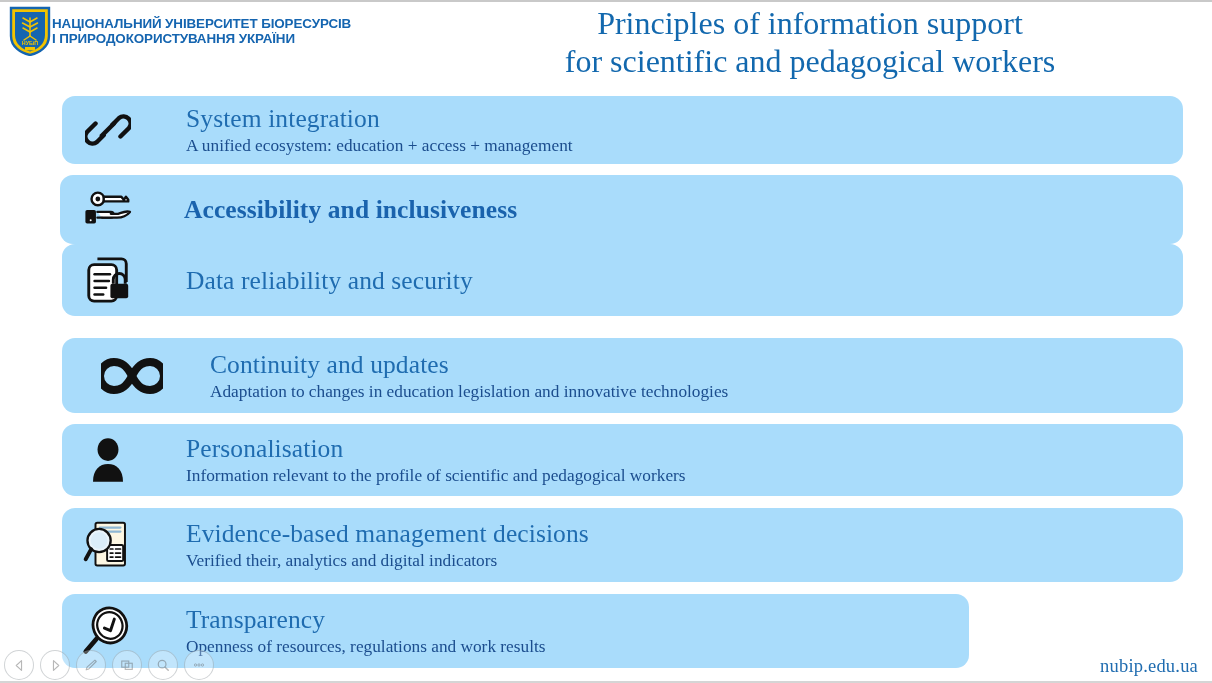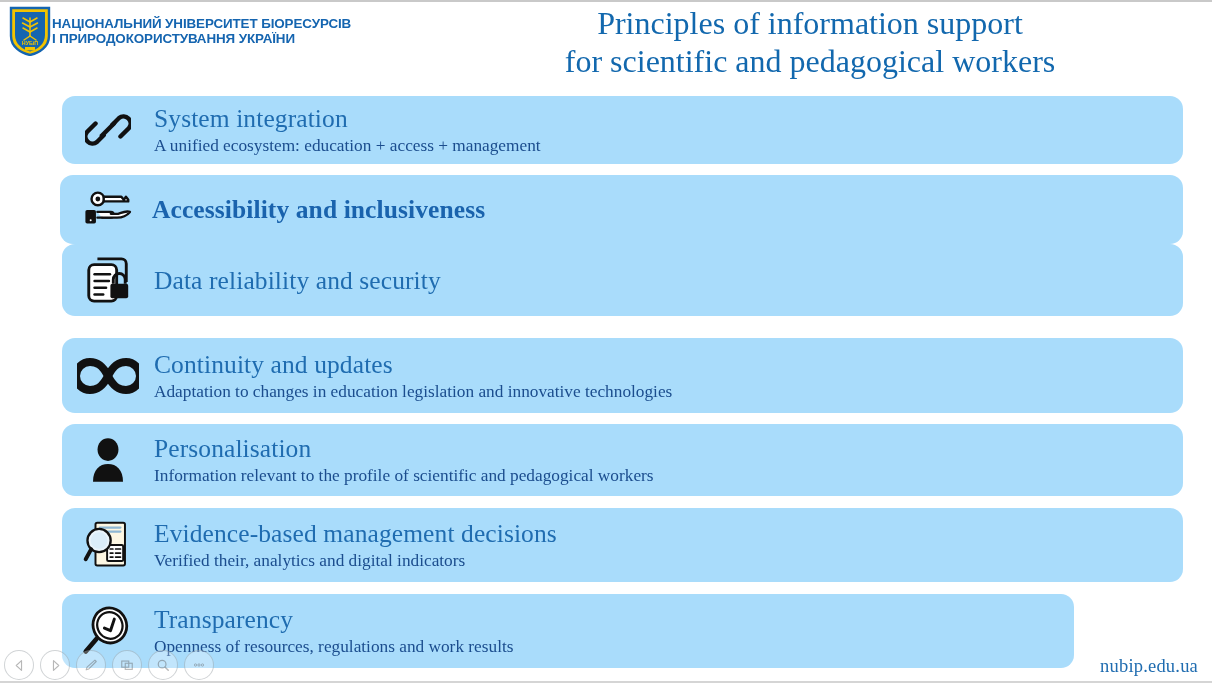--- a/index.html
+++ b/index.html
@@ -51,20 +51,21 @@
   }
 
   
   .rows{ position:absolute; left:0; top:96px; width:1212px; }
   .row{
     position:absolute;
     background:#a9dcfb;
     border-radius:13px;
     display:flex;
     align-items:center;
+    gap:32px;
   }
   .row-icon{
     flex:none;
     width:92px;
     display:flex; align-items:center; justify-content:center;
   }
   .row-icon svg{ display:block; }
   .row-body{ flex:1; padding-right:14px; }
   .row-title{
     color:#1f6cb0;
@@ -192,21 +193,21 @@
           </g>
           <path d="M31.5 31 v-4.5 a6.2 6.2 0 0 1 12.4 0 V31" fill="none" stroke="#111" stroke-width="3"></path>
           <rect x="28.5" y="31" width="18.5" height="15" rx="2" fill="#111"></rect>
         </svg>
       </span>
       <span class="row-body">
         <div class="row-title">Data reliability and security</div>
       </span>
     </div>
 
-    <div class="row" style="left:62px; top:242px; width:1121px; height:75px;">
+    <div class="row" style="left:62px; top:242px; width:1121px; height:75px;padding-left:24px;">
       <span class="row-icon">
         <svg viewBox="0 0 62 36" width="62" height="36">
           <path d="M31 18 C25 6 19 4 13 4 a14 14 0 0 0 0 28 c6 0 12 -2 18 -14 c6 -12 12 -14 18 -14 a14 14 0 0 1 0 28 c-6 0 -12 -2 -18 -14 Z" fill="none" stroke="#111" stroke-width="8" stroke-linecap="round"></path>
         </svg>
       </span>
       <span class="row-body">
         <div class="row-title">Continuity and updates</div>
         <div class="row-sub">Adaptation to changes in education legislation and innovative technologies</div>
       </span>
     </div>
@@ -245,21 +246,21 @@
           <circle cx="18" cy="24" r="9.3" fill="#d6ebf8" opacity="0.75"></circle>
           <path d="M9.2 33.6 L3 45" stroke="#111" stroke-width="4.4" stroke-linecap="round"></path>
         </svg>
       </span>
       <span class="row-body">
         <div class="row-title">Evidence-based management decisions</div>
         <div class="row-sub">Verified their, analytics and digital indicators</div>
       </span>
     </div>
 
-    <div class="row" style="left:62px; top:498px; width:1012px; height:74px;justify-content:center;">
+    <div class="row" style="left:62px; top:498px; width:907px; height:74px;justify-content:center;">
       <span class="row-icon">
         <svg viewBox="0 0 56 56" width="52" height="52">
           <g transform="rotate(-22 30 22)">
             <ellipse cx="30" cy="22" rx="18" ry="19" fill="#fff" stroke="#111" stroke-width="3"></ellipse>
             <ellipse cx="30" cy="22" rx="13.5" ry="14.5" fill="none" stroke="#111" stroke-width="2.4"></ellipse>
             <path d="M23.5 22.5 L28.5 27.5 L37 17.5" fill="none" stroke="#111" stroke-width="3.2" stroke-linecap="round" stroke-linejoin="round"></path>
           </g>
           <path d="M15.5 36.5 L4 50" stroke="#111" stroke-width="5" stroke-linecap="round"></path>
         </svg>
       </span>

